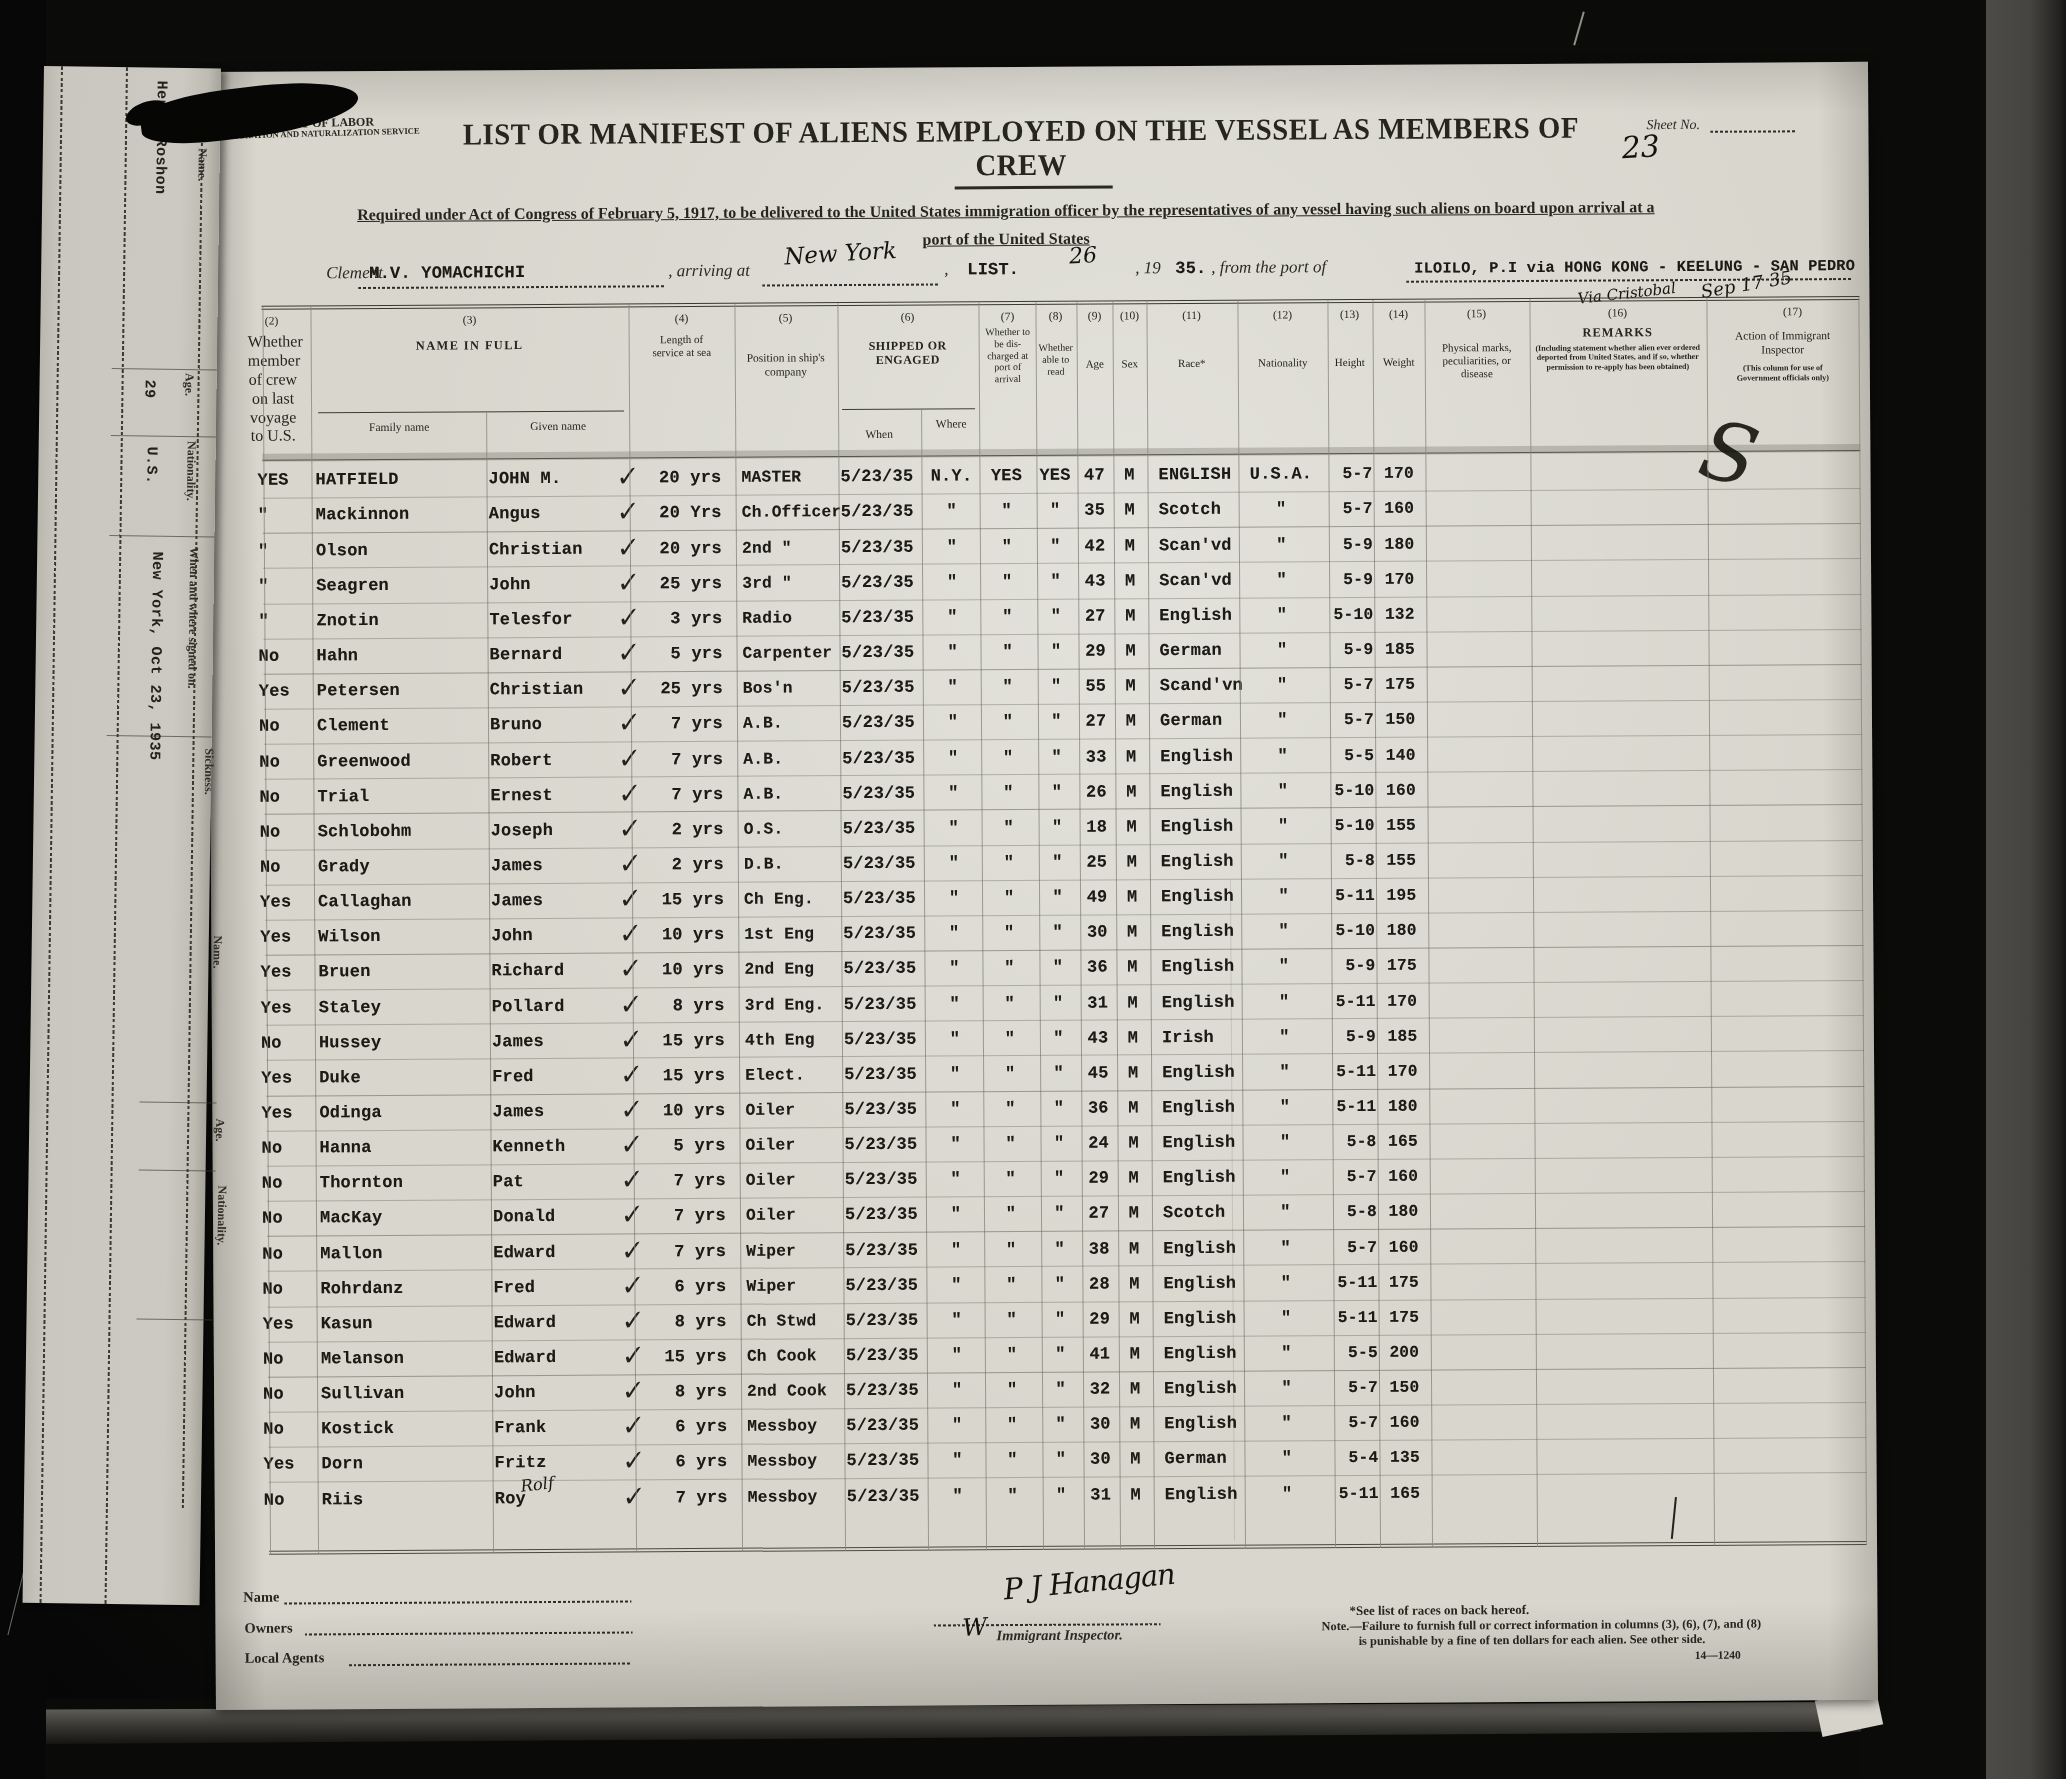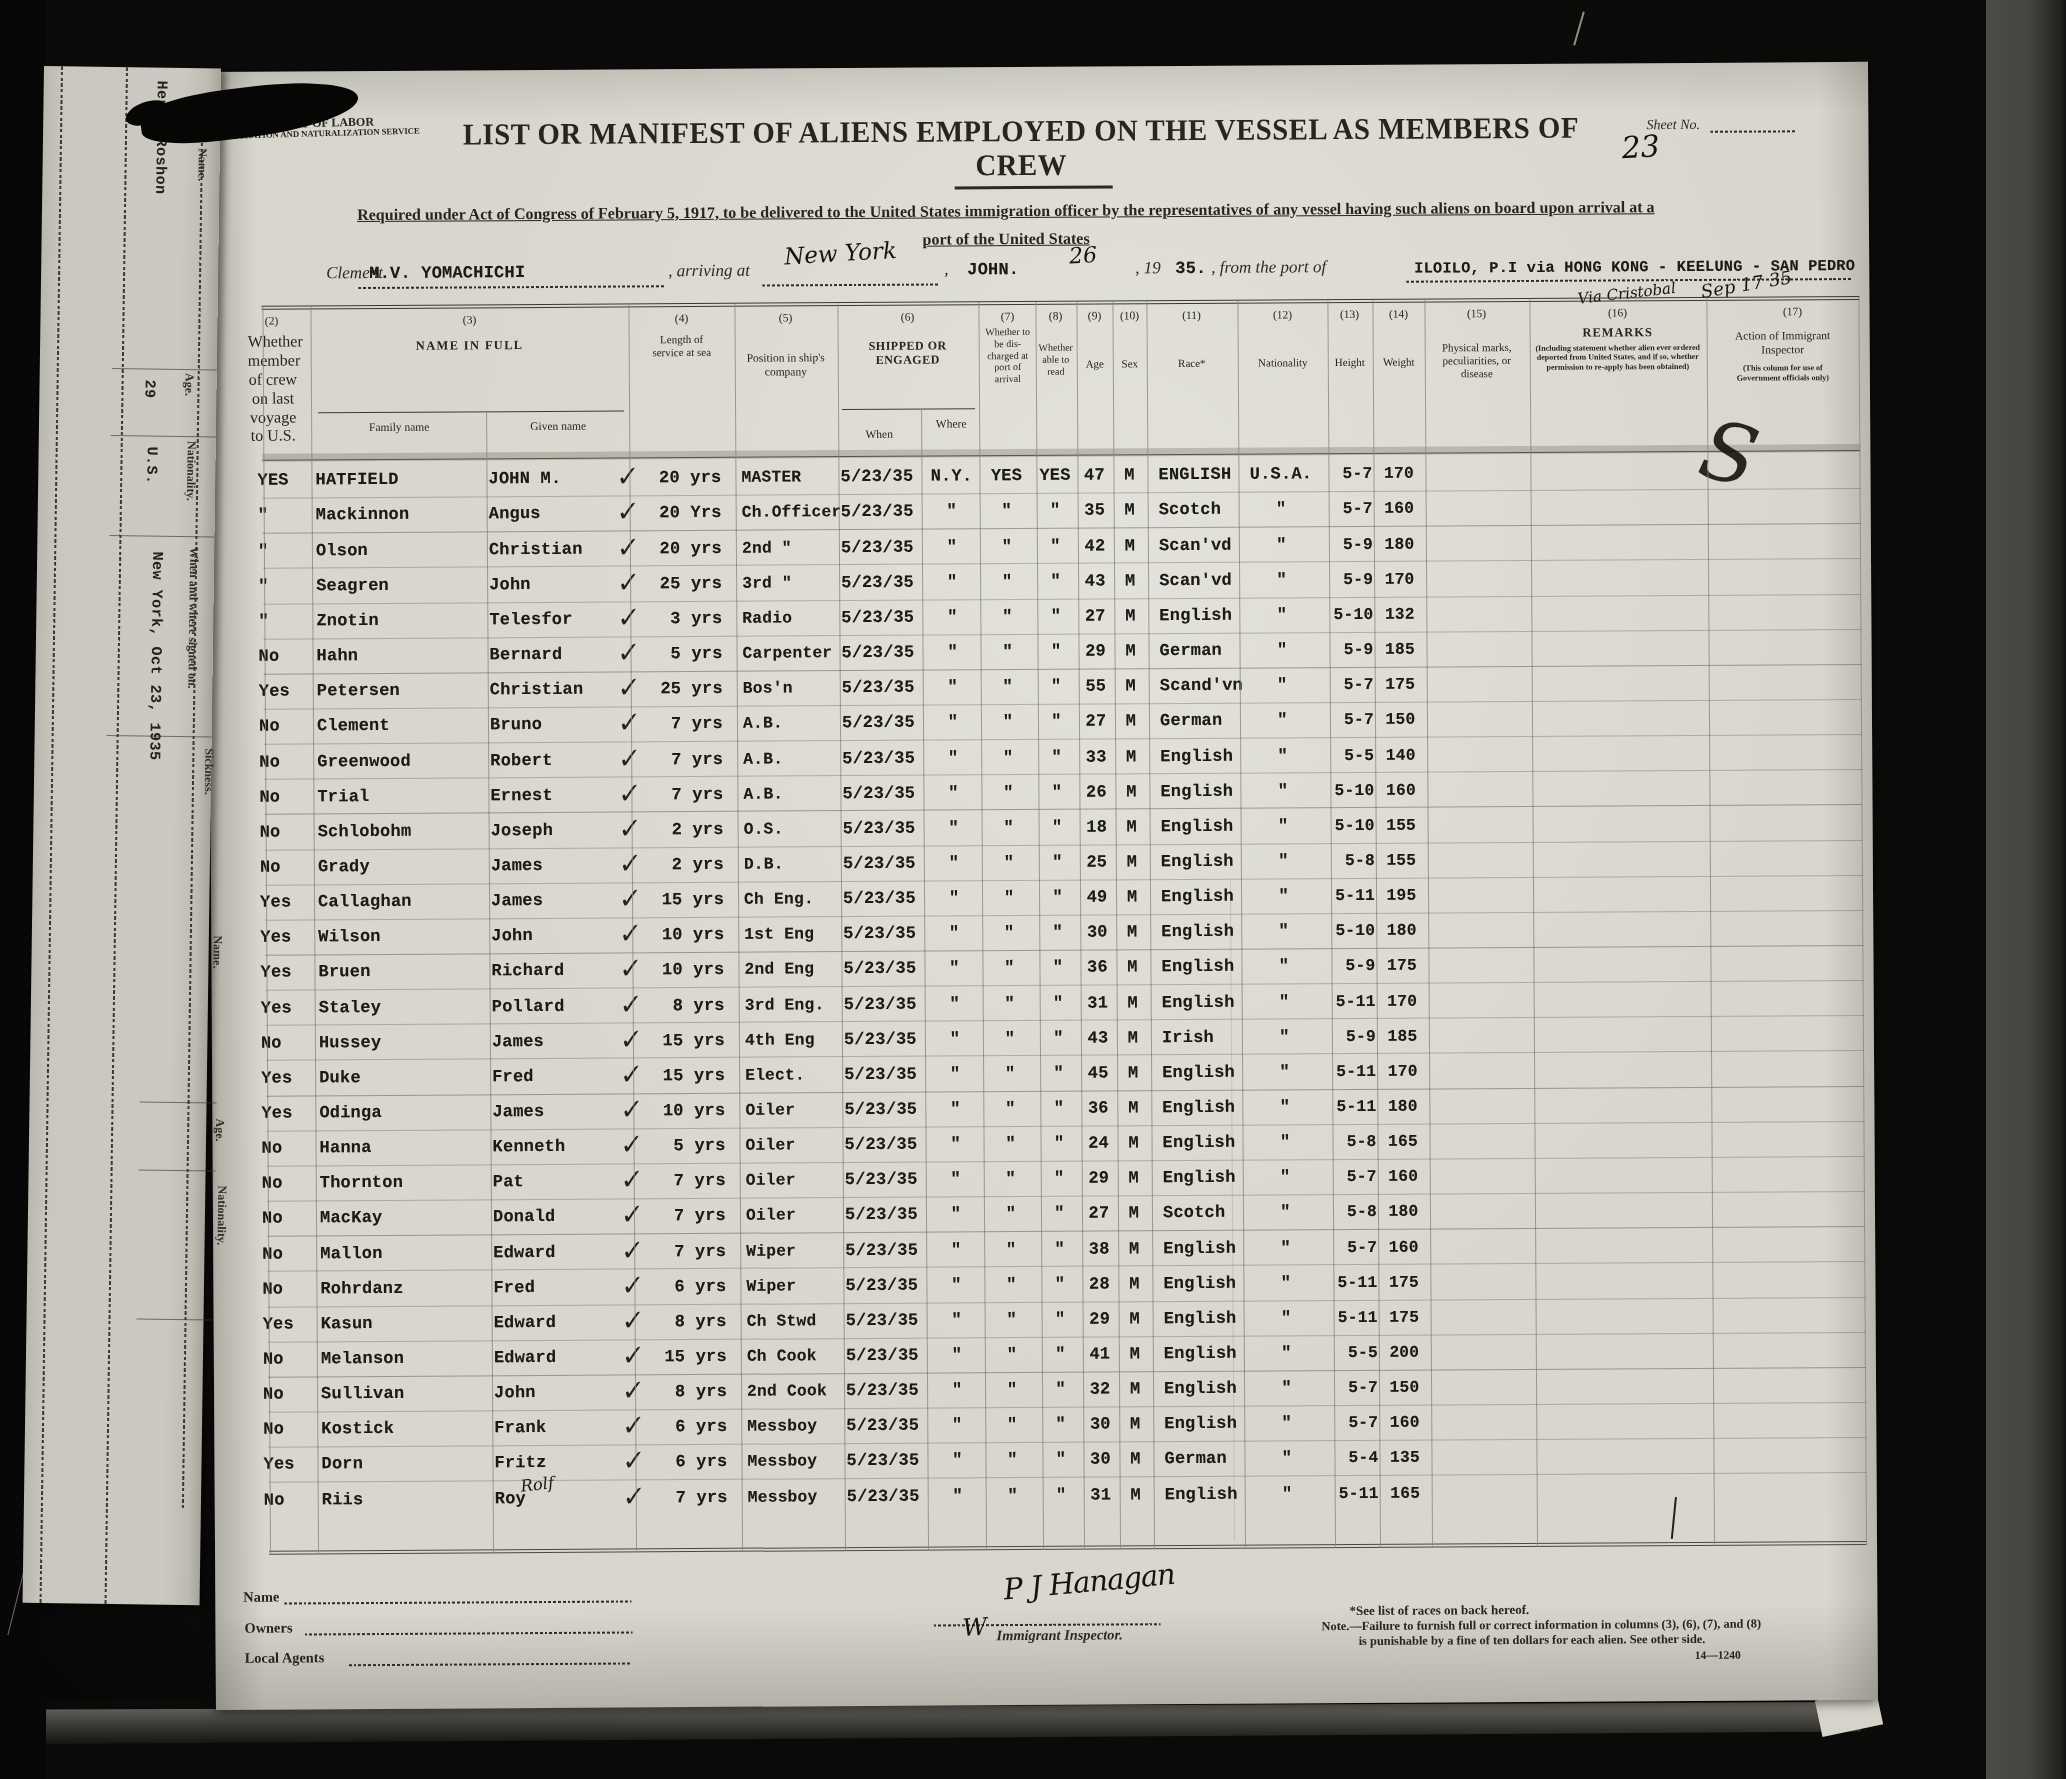--- a/index.html
+++ b/index.html
@@ -124,21 +124,21 @@
   <div class="abs serif-b ctr" style="left:81px;top:135px;width:1436px;font-size:16px;text-decoration:underline;">Required under Act of Congress of February 5, 1917, to be delivered to the United States immigration officer by the representatives of any vessel having such aliens on board upon arrival at a</div>
   <div class="abs serif-b ctr" style="left:81px;top:163px;width:1436px;font-size:16px;text-decoration:underline;">port of the United States</div>
 
   <div class="abs serif-i" style="left:119px;top:192px;font-size:17px;">Clement</div>
   <div class="abs mono" style="left:162px;top:193px;font-size:17px;">M.V. YOMACHICHI</div>
   <div class="abs dotline" style="left:151px;top:216px;width:306px;"></div>
   <div class="abs serif-i" style="left:461px;top:192px;font-size:17px;">, arriving at</div>
   <div class="abs hand" style="left:577px;top:172px;font-size:23px;">New York</div>
   <div class="abs dotline" style="left:555px;top:216px;width:177px;"></div>
   <div class="abs serif-i" style="left:737px;top:192px;font-size:17px;">,</div>
-  <div class="abs mono" style="left:760px;top:193px;font-size:17px;">JOHN.</div>
+  <div class="abs mono" style="left:760px;top:193px;font-size:17px;">LIST.</div>
   <div class="abs hand" style="left:862px;top:176px;font-size:22px;">26</div>
   <div class="abs serif-i" style="left:928px;top:192px;font-size:17px;">, 19</div>
   <div class="abs mono" style="left:968px;top:193px;font-size:17px;">35.</div>
   <div class="abs serif-i" style="left:1004px;top:192px;font-size:17px;">, from the port of</div>
   <div class="abs mono" style="left:1207px;top:195px;font-size:15.3px;">ILOILO, P.I via HONG KONG - KEELUNG - SAN PEDRO</div>
   <div class="abs dotline" style="left:1199px;top:216px;width:445px;"></div>
   <div class="abs hand" style="left:1370px;top:221px;font-size:15px;transform:rotate(-6deg);">Via Cristobal</div>
   <div class="abs hand" style="left:1493px;top:211px;font-size:18px;transform:rotate(-9deg);">Sep 17 35</div>
 
   <div class="abs" style="left:54px;top:234px;width:1598px;height:1.4px;background:#3a392f;"></div>

